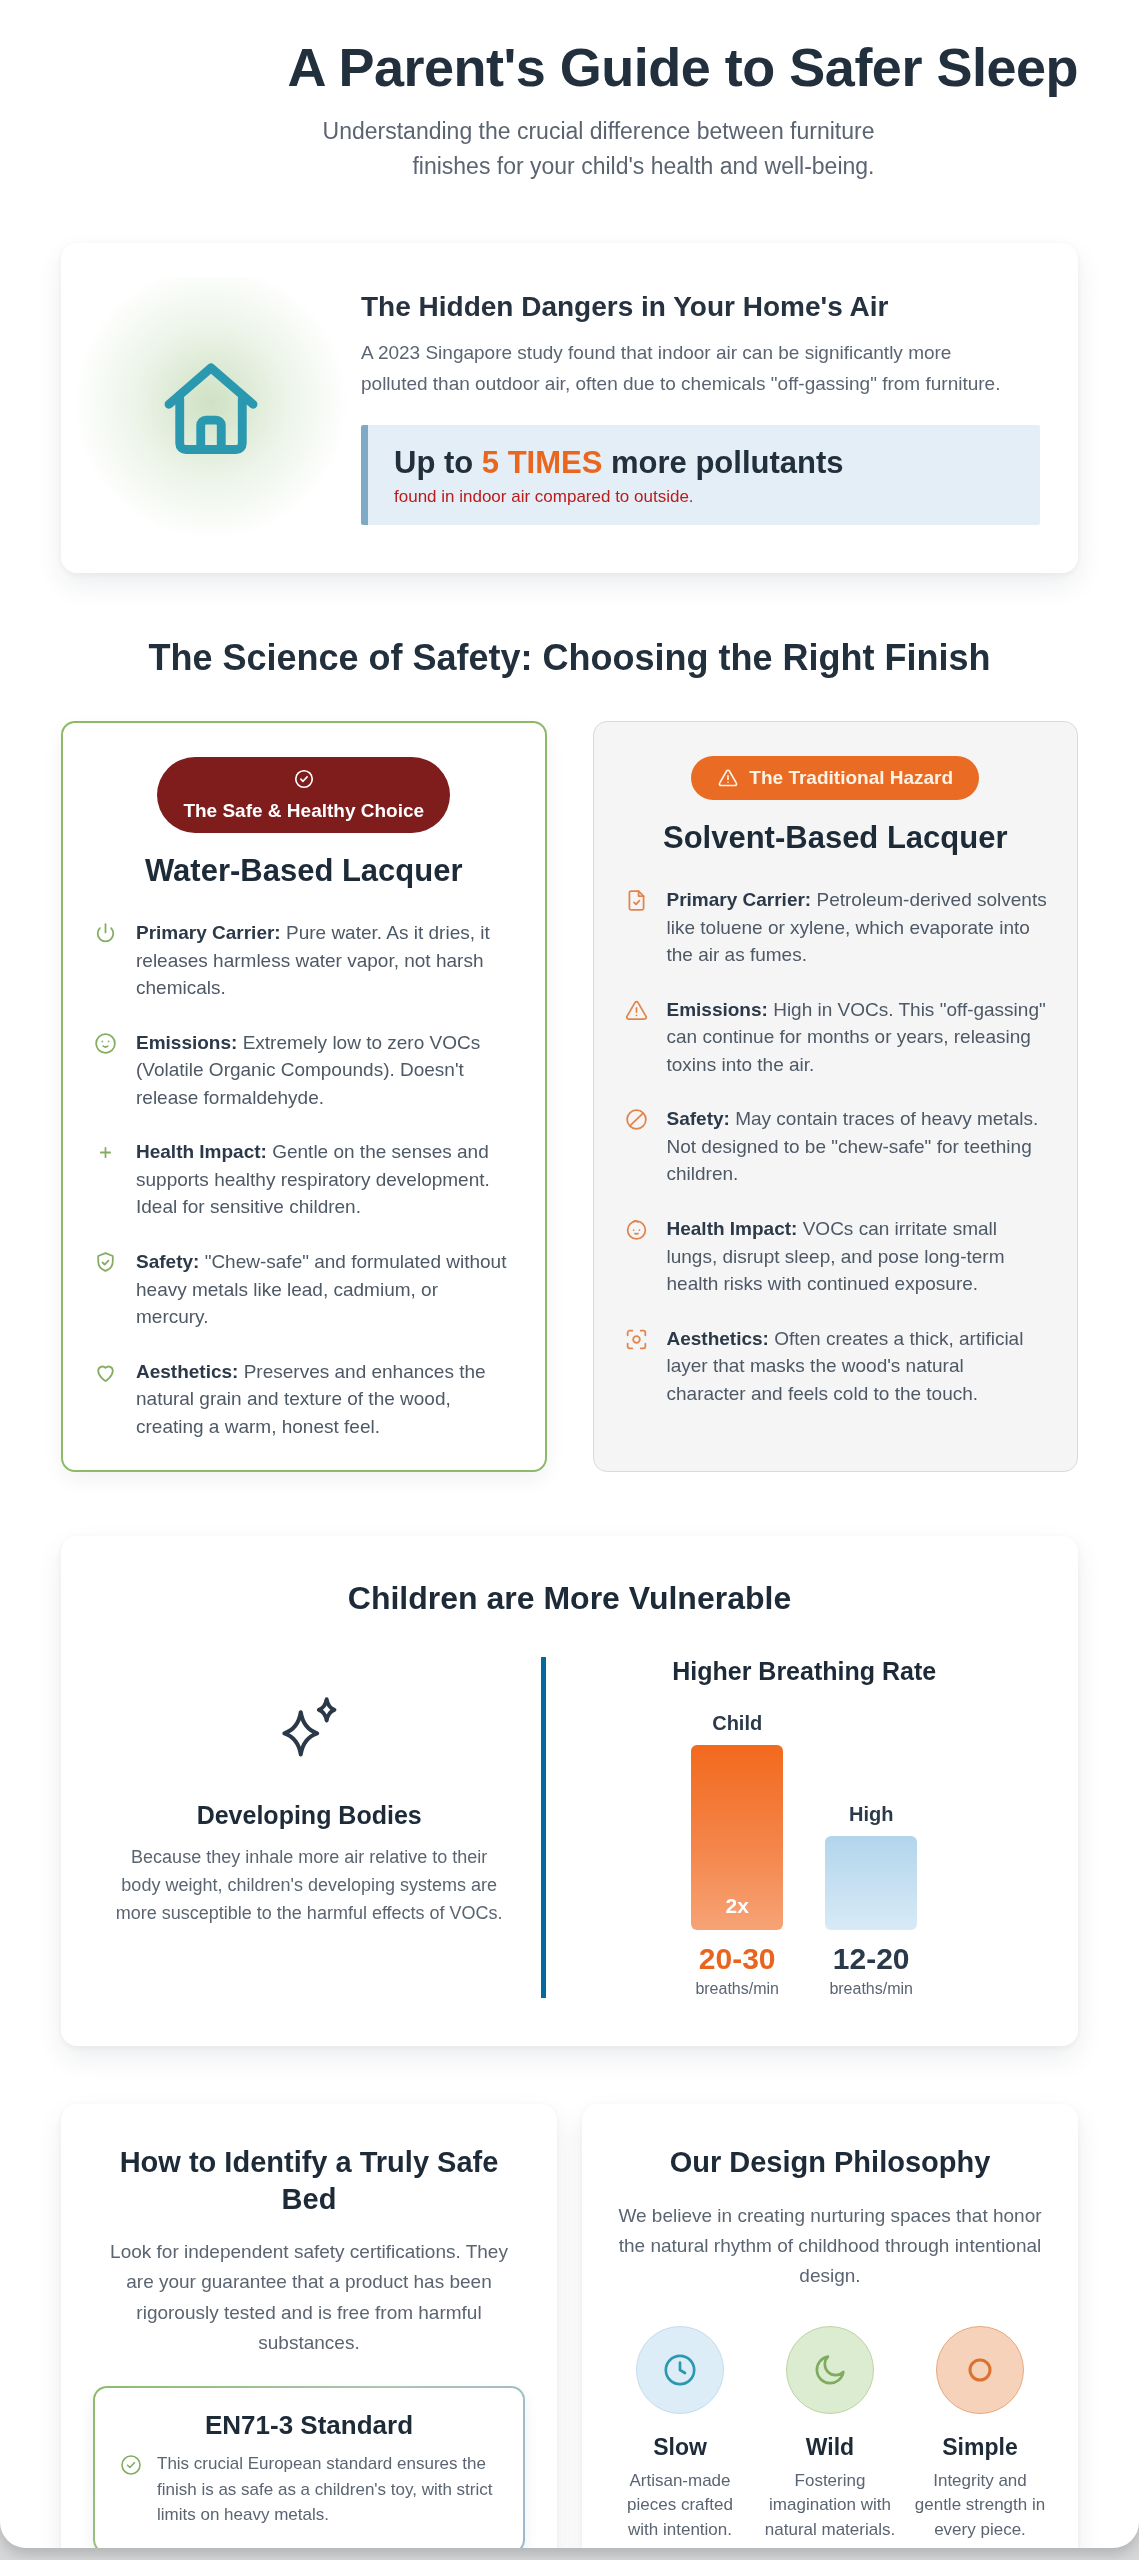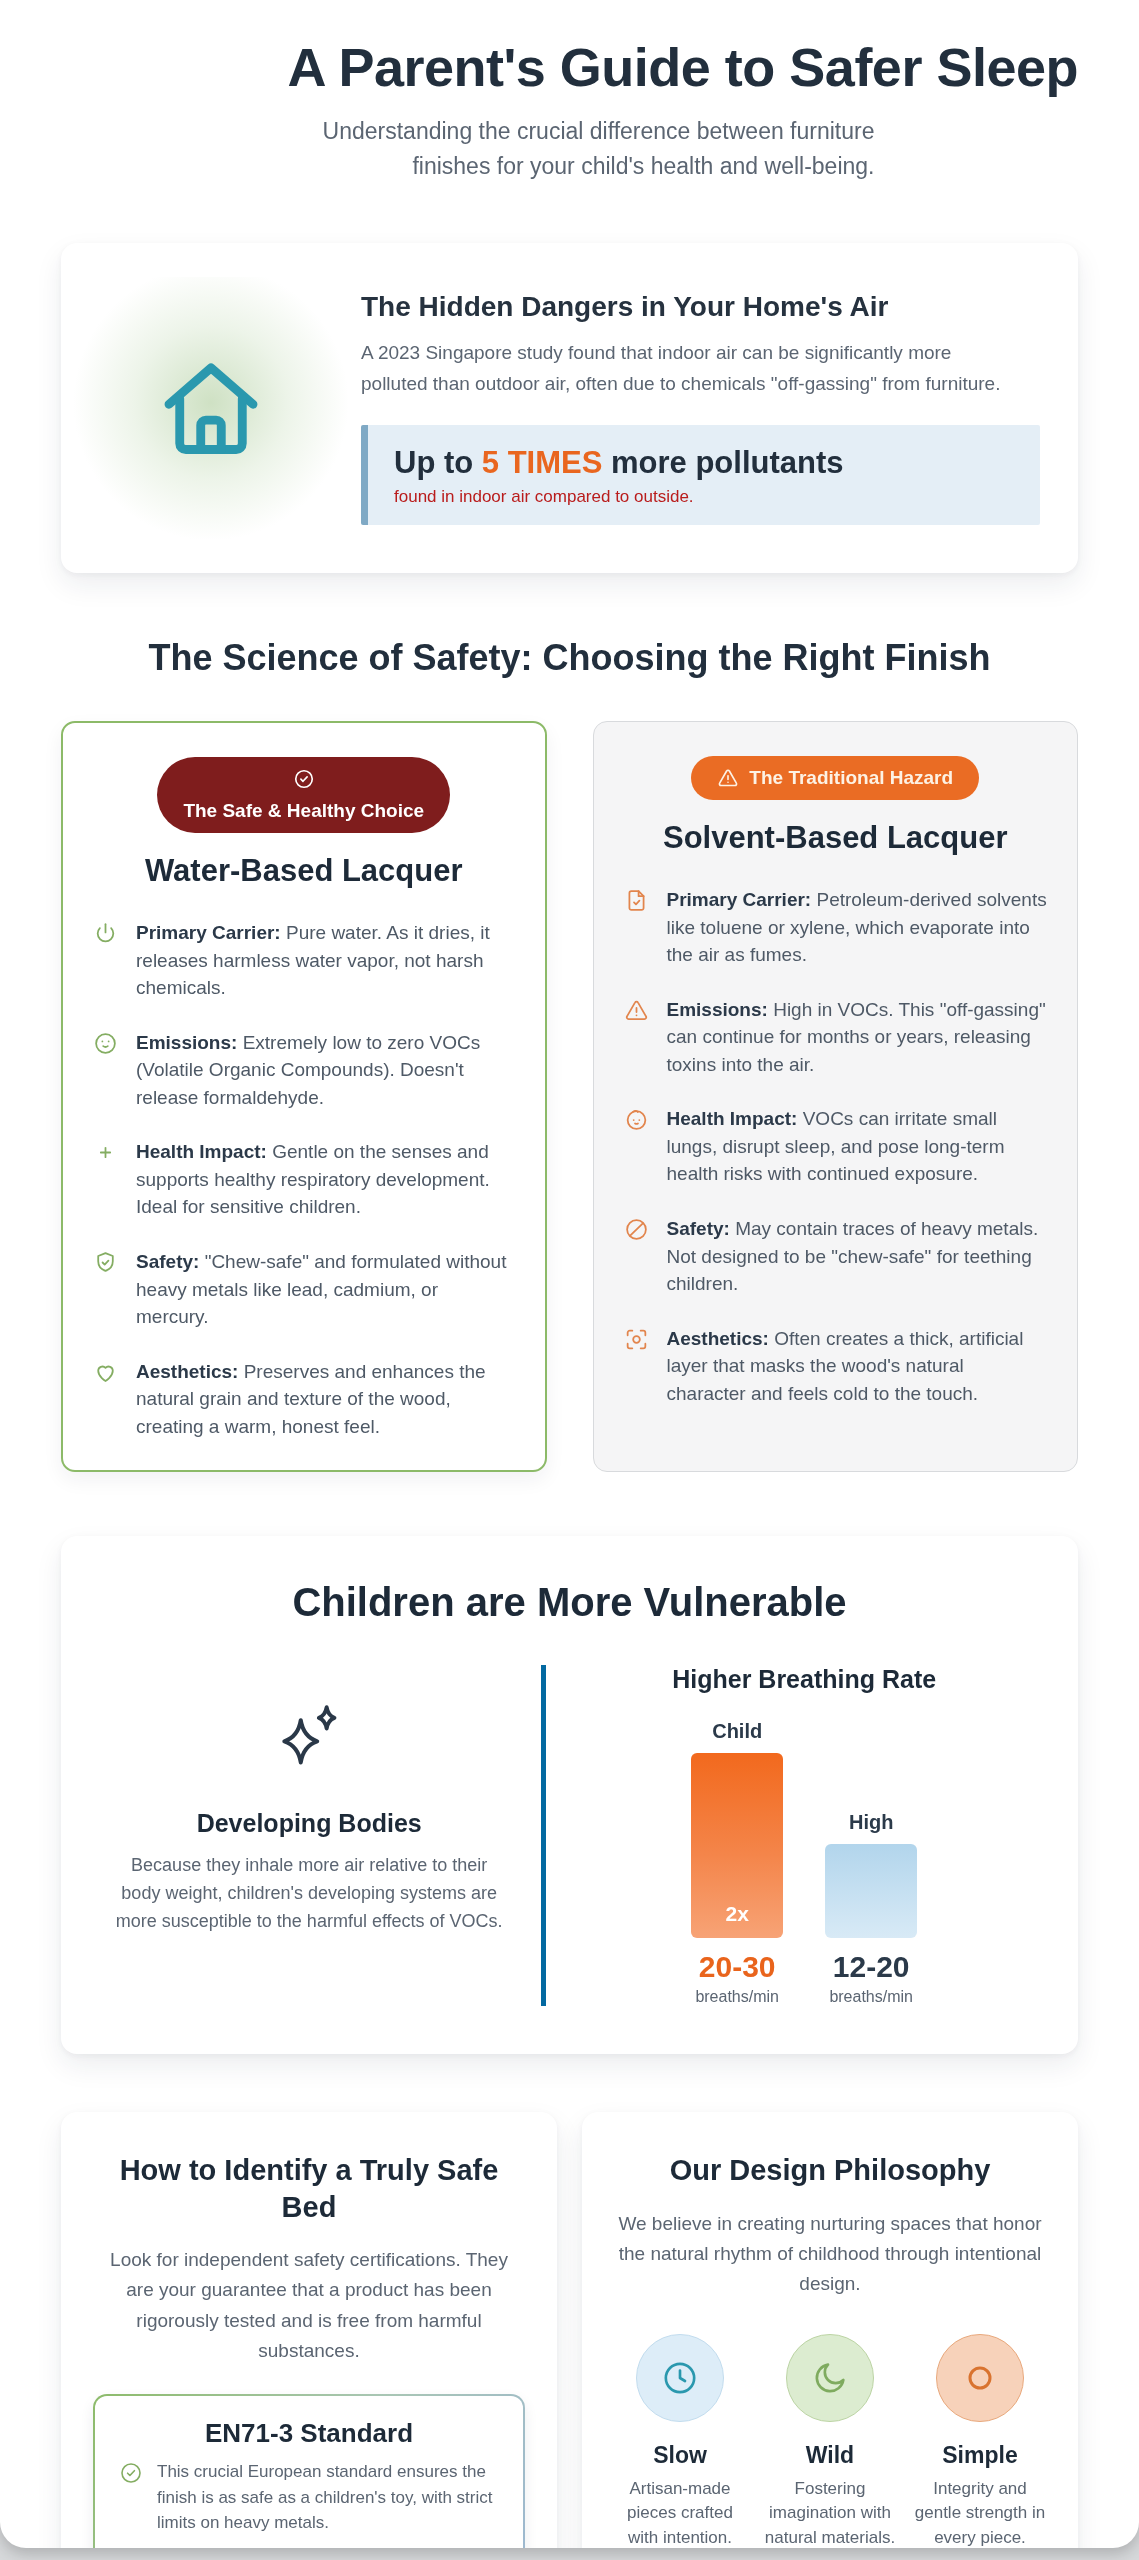--- a/index.html
+++ b/index.html
@@ -70,21 +70,21 @@
   .feature-list { margin-top: 30px; display: flex; flex-direction: column; gap: 27px; }
   .feature { display: flex; gap: 17px; }
   .feature .fico { flex: 0 0 26px; padding-top: 2px; }
   .feature p { font-size: 19px; line-height: 1.45; color: #4e5966; }
   .feature p strong { color: #2b3949; font-weight: 700; }
   .water .fico { color: #84ad62; }
   .solvent .fico { color: #e2854d; }
 
   
   .vulnerable { margin-top: 64px; padding: 44px 40px 48px; }
-  .vulnerable h2 { text-align: center; font-size: 40px; font-weight: 800; color: #1d2a38; }
+  .vulnerable h2 { text-align: center; font-size: 32px; font-weight: 800; color: #1d2a38; }
   .vul-cols { margin-top: 40px; display: flex; }
   .vul-left { flex: 0 0 47%; padding: 10px 34px 0 10px; text-align: center; }
   .vul-right { flex: 1; border-left: 5px solid #0369a1; padding: 0 10px 0 34px; text-align: center; }
   .vul-left .spark { margin-top: 24px; }
   .vul-left h3 { margin-top: 30px; font-size: 25px; font-weight: 800; color: #1d2a38; }
   .vul-left p { margin: 14px auto 0; max-width: 430px; font-size: 18px; line-height: 1.55; color: #5b6572; }
   .vul-right h3 { font-size: 25px; font-weight: 800; color: #1d2a38; }
   .bars { margin-top: 26px; display: flex; justify-content: center; align-items: flex-end; gap: 42px; }
   .bar-group { display: flex; flex-direction: column; align-items: center; }
   .bar-label { font-size: 20px; font-weight: 700; color: #2b3a4a; margin-bottom: 10px; }
@@ -247,37 +247,37 @@
                   <path d="M10.5 4.4 2.9 17.6a1.7 1.7 0 0 0 1.5 2.6h15.2a1.7 1.7 0 0 0 1.5-2.6L13.5 4.4a1.7 1.7 0 0 0-3 0z"></path>
                   <path d="M12 9.5v4"></path>
                   <path d="M12 16.6h.01"></path>
                 </svg>
             </span>
             <p><strong>Emissions:</strong><span> High in VOCs. This "off-gassing" can continue for months or years, releasing toxins into the air.</span></p>
           </div>
           <div class="feature">
             <span class="fico">
               <svg width="25" height="25" viewBox="0 0 24 24" fill="none" stroke="currentColor" stroke-width="1.7" stroke-linecap="round" stroke-linejoin="round">
+                  <circle cx="12" cy="12" r="9"></circle>
+                  <path d="M18.1 6.2 5.9 17.8"></path>
+                </svg>
+            </span>
+            <p><strong>Safety:</strong><span> May contain traces of heavy metals. Not designed to be "chew-safe" for teething children.</span></p>
+          </div>
+          <div class="feature">
+            <span class="fico">
+              <svg width="25" height="25" viewBox="0 0 24 24" fill="none" stroke="currentColor" stroke-width="1.7" stroke-linecap="round" stroke-linejoin="round">
                   <circle cx="12" cy="12.5" r="8.5"></circle>
                   <path d="M9 4.6c1.2-1.4 3.2-1.2 4.2.2"></path>
                   <path d="M9.3 12.5h.01"></path>
                   <path d="M14.7 12.5h.01"></path>
                   <path d="M10.6 15.8c.9.6 1.9.6 2.8 0"></path>
                 </svg>
             </span>
             <p><strong>Health Impact:</strong><span> VOCs can irritate small lungs, disrupt sleep, and pose long-term health risks with continued exposure.</span></p>
-          </div>
-          <div class="feature">
-            <span class="fico">
-              <svg width="25" height="25" viewBox="0 0 24 24" fill="none" stroke="currentColor" stroke-width="1.7" stroke-linecap="round" stroke-linejoin="round">
-                  <circle cx="12" cy="12" r="9"></circle>
-                  <path d="M18.1 6.2 5.9 17.8"></path>
-                </svg>
-            </span>
-            <p><strong>Safety:</strong><span> May contain traces of heavy metals. Not designed to be "chew-safe" for teething children.</span></p>
           </div>
           <div class="feature">
             <span class="fico">
               <svg width="25" height="25" viewBox="0 0 24 24" fill="none" stroke="currentColor" stroke-width="1.7" stroke-linecap="round" stroke-linejoin="round">
                   <path d="M8 3.5H5.5A2 2 0 0 0 3.5 5.5V8"></path>
                   <path d="M16 3.5h2.5a2 2 0 0 1 2 2V8"></path>
                   <path d="M8 20.5H5.5a2 2 0 0 1-2-2V16"></path>
                   <path d="M16 20.5h2.5a2 2 0 0 0 2-2V16"></path>
                   <circle cx="12" cy="12" r="3.2"></circle>
                 </svg>

